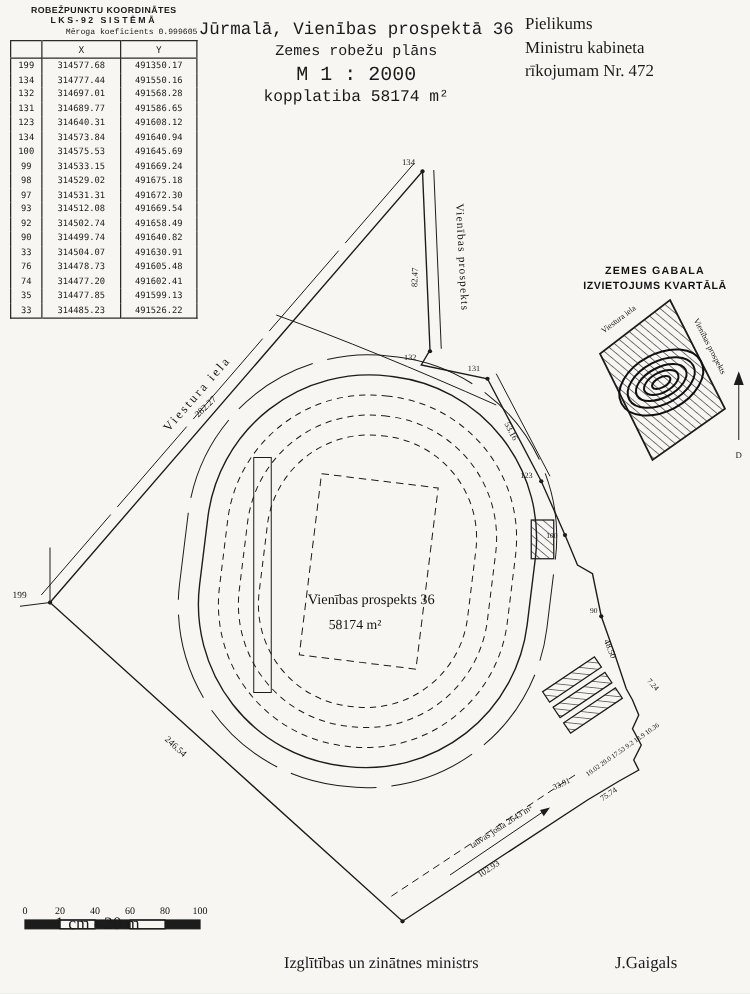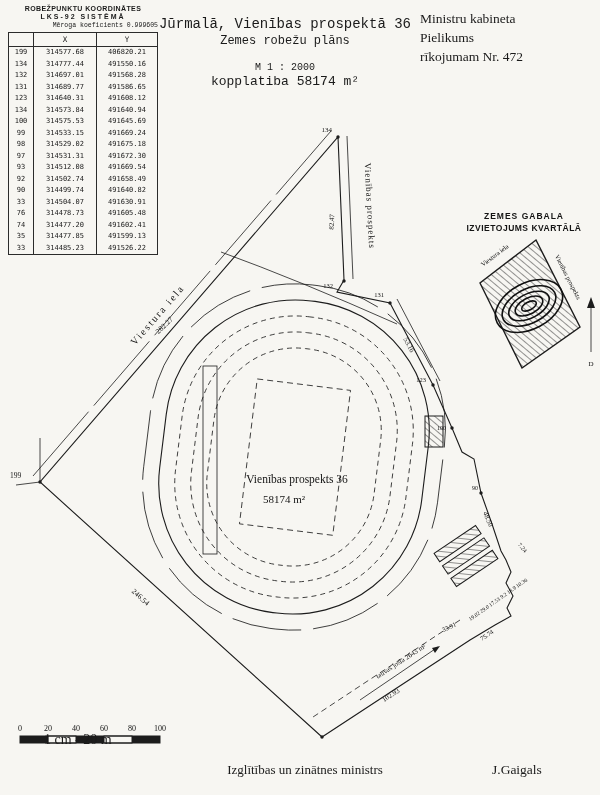--- a/index.html
+++ b/index.html
@@ -16,21 +16,21 @@
                font-family:"DejaVu Sans Mono",monospace;font-size:7px;border:1px solid #2b2b2b;}
   .coords th{font-weight:normal;font-size:7.5px;border-bottom:1px solid #2b2b2b;height:13px;padding:0;}
   .coords td{padding:0;height:11.5px;line-height:11.5px;white-space:nowrap;}
   .col-n{width:24px;border-right:1px solid #2b2b2b;text-align:center;}
   .col-x{width:62px;border-right:1px solid #2b2b2b;text-align:center;}
   .col-y{text-align:center;}
   
   .title-block{position:absolute;left:150px;top:16px;width:270px;text-align:center;font-family:Liberation Mono, monospace;}
   .tb1{font-size:14px;}
   .tb2{font-size:12px;margin-top:2px;}
-  .tb3{font-size:10px;margin-top:14px;}
+  .tb3{font-size:16px;margin-top:3px;}
   .tb4{font-size:13px;margin-top:1px;}
   .annex-block{position:absolute;left:420px;top:10px;width:178px;font-size:13.5px;line-height:1.4;}
   
   .footer-caption{position:absolute;left:44px;top:732px;font-size:14px;}
   .minister{position:absolute;left:160px;top:762px;width:290px;text-align:center;font-size:13px;}
   .signature{position:absolute;left:492px;top:762px;font-size:13.5px;}
   
   svg.plan{position:absolute;left:0;top:0;}
   .ln{fill:none;stroke:#1c1c1c;stroke-width:1.1;}
   .thin{stroke-width:.8;}
@@ -167,21 +167,21 @@
           <th class="col-n"></th>
           <th class="col-x">X</th>
           <th class="col-y">Y</th>
         </tr>
       </thead>
       <tbody>
 
           <tr>
             <td class="col-n">199</td>
             <td class="col-x">314577.68</td>
-            <td class="col-y">406820.21</td>
+            <td class="col-y">491350.17</td>
           </tr>
 
           <tr>
             <td class="col-n">134</td>
             <td class="col-x">314777.44</td>
             <td class="col-y">491550.16</td>
           </tr>
 
           <tr>
             <td class="col-n">132</td>
@@ -284,22 +284,22 @@
   </div>
 
   <div class="title-block">
     <div class="tb1">Jūrmalā, Vienības prospektā 36</div>
     <div class="tb2">Zemes robežu plāns</div>
     <div class="tb3">M 1 : 2000</div>
     <div class="tb4">kopplatiba 58174 m²</div>
   </div>
 
   <div class="annex-block">
+    <div>Pielikums</div>
     <div>Ministru kabineta</div>
-    <div>Pielikums</div>
     <div>rīkojumam Nr. 472</div>
   </div>
 
   <div class="footer-caption">1 cm - 20 m</div>
   <div class="minister">Izglītības un zinātnes ministrs</div>
   <div class="signature">J.Gaigals</div>
 
 </div>
 
 </body></html>

